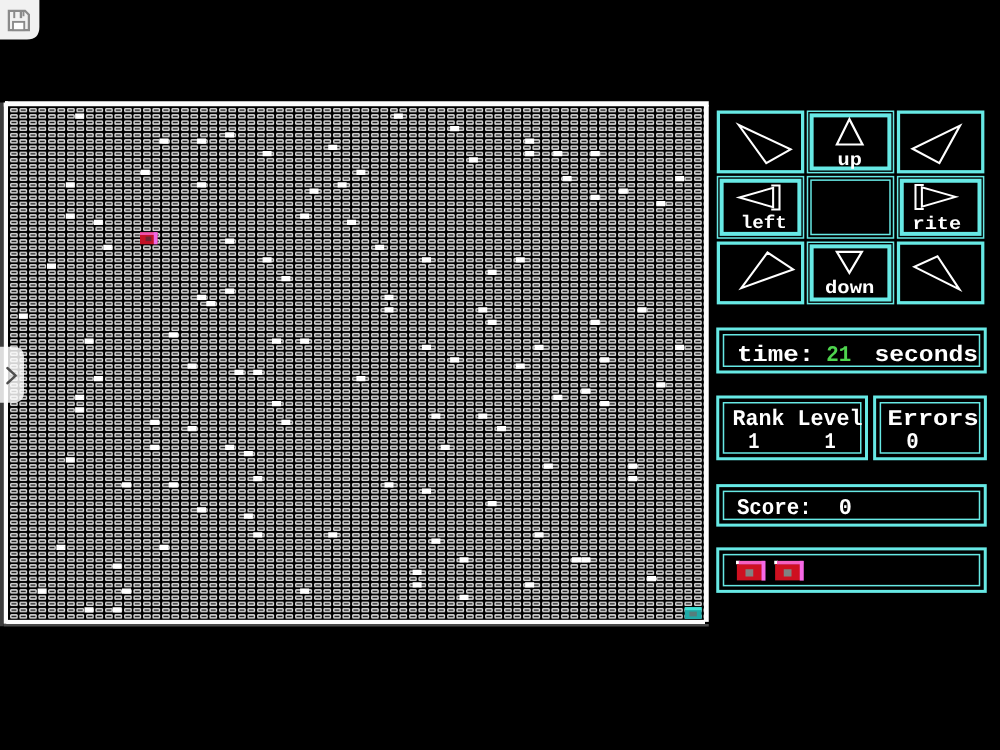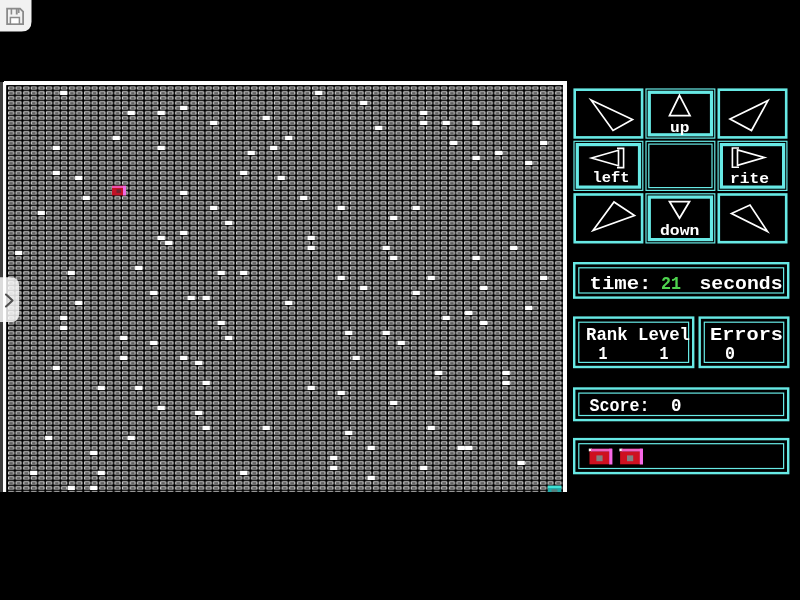--- a/index.html
+++ b/index.html
@@ -1,16 +1,16 @@
 <!DOCTYPE html>
 <html><head>
 <meta charset="utf-8">
 <style>
 html,body{margin:0;padding:0;background:#000;}
-#screen{position:relative;width:800px;height:492px;background:#fde047;overflow:hidden;}
+#screen{position:relative;width:800px;height:600px;background:#fde047;overflow:hidden;}
 text{font-family:"Liberation Mono",monospace;font-weight:bold;}
 </style>
 </head>
 <body>
 <div id="screen">
 <svg width="800" height="600" viewBox="0 0 800 600" xmlns="http://www.w3.org/2000/svg">
 
 <rect x="0" y="0" width="800" height="600" fill="#000"></rect>
 
 <rect x="0" y="81" width="3" height="420" fill="#3d3d3d"></rect>

